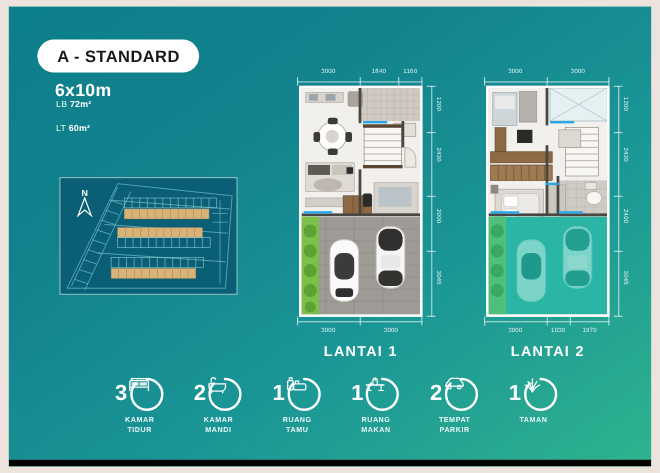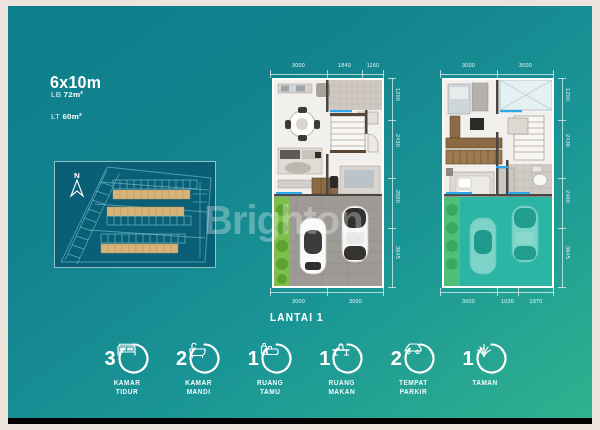--- a/index.html
+++ b/index.html
@@ -24,21 +24,21 @@
 
   
   .sitemap{position:absolute;left:46px;top:155px;width:160px;height:105px;
            border:1px solid rgba(255,255,255,.55);overflow:hidden;background:rgba(4,70,92,.30);}
   .sitemap svg{display:block;}
 
   
   .plan{position:absolute;}
   .plan-img{position:absolute;left:0;top:0;border:2px solid #ffffff;box-sizing:border-box;overflow:hidden;
             background:#e9e7e2;}
-  .plan-caption{position:absolute;width:100%;font-size:10px;color:#fff;
+  .plan-caption{position:absolute;width:100%;text-align:center;font-size:13px;color:#fff;
                 letter-spacing:1.2px;font-weight:bold;}
   .dim-seg{position:relative;text-align:center;}
   .dim-seg .lbl{position:absolute;left:0;right:0;font-size:5.5px;color:#dff1f2;letter-spacing:.2px;}
   .dim-line{position:absolute;height:1px;background:rgba(255,255,255,.65);}
   .tick{position:absolute;width:1px;background:rgba(255,255,255,.65);}
   .dim-right{position:absolute;}
   .dim-right .vlbl{position:absolute;font-size:5.5px;color:#dff1f2;
         writing-mode:vertical-rl;text-orientation:mixed;letter-spacing:.2px;}
   .vline{position:absolute;width:1px;background:rgba(255,255,255,.65);}
   .vtick{position:absolute;height:1px;background:rgba(255,255,255,.65);}
@@ -58,20 +58,23 @@
                align-items:center;justify-content:center;}
   .feat-label{margin-top:3px;text-align:center;font-size:6.5px;line-height:8.5px;
               color:#eaf7f8;letter-spacing:.5px;font-weight:bold;text-transform:uppercase;}
 </style>
 </head>
 <body>
 
 <div class="frame">
  <div class="card">
 
+  <div class="pill">
+    <span>A - STANDARD</span>
+  </div>
 
   <div class="size">6x10m</div>
   <div class="spec lb">
     <span>LB </span><b>72m²</b>
   </div>
   <div class="spec lt">
     <span>LT </span><b>60m²</b>
   </div>
 
   <div class="sitemap">
@@ -503,23 +506,23 @@
         <div class="lbl">3000</div>
       </div>
       <div class="dim-seg" style="position:absolute;left:57px;top:236px;width:21px;">
         <div class="lbl">1030</div>
       </div>
       <div class="dim-seg" style="position:absolute;left:78px;top:236px;width:36px;">
         <div class="lbl">1970</div>
       </div>
     </div>
 
+    <div class="plan-caption" style="left:0;top:250px;width:116px;">LANTAI 2</div>
   </div>
 
-  <div class="wm">Brighton</div>
 
   <div class="features">
 
     <div class="feat">
       <div class="feat-top">
         <span class="feat-num">3</span>
         <span class="ring">
           <svg width="33" height="33" viewBox="0 0 33 33">
             <path d="M16.5 2.5 a14 14 0 1 1 -9.9 4.1" fill="none" stroke="#ffffff" stroke-width="2.2" stroke-linecap="round"></path>
           </svg>

